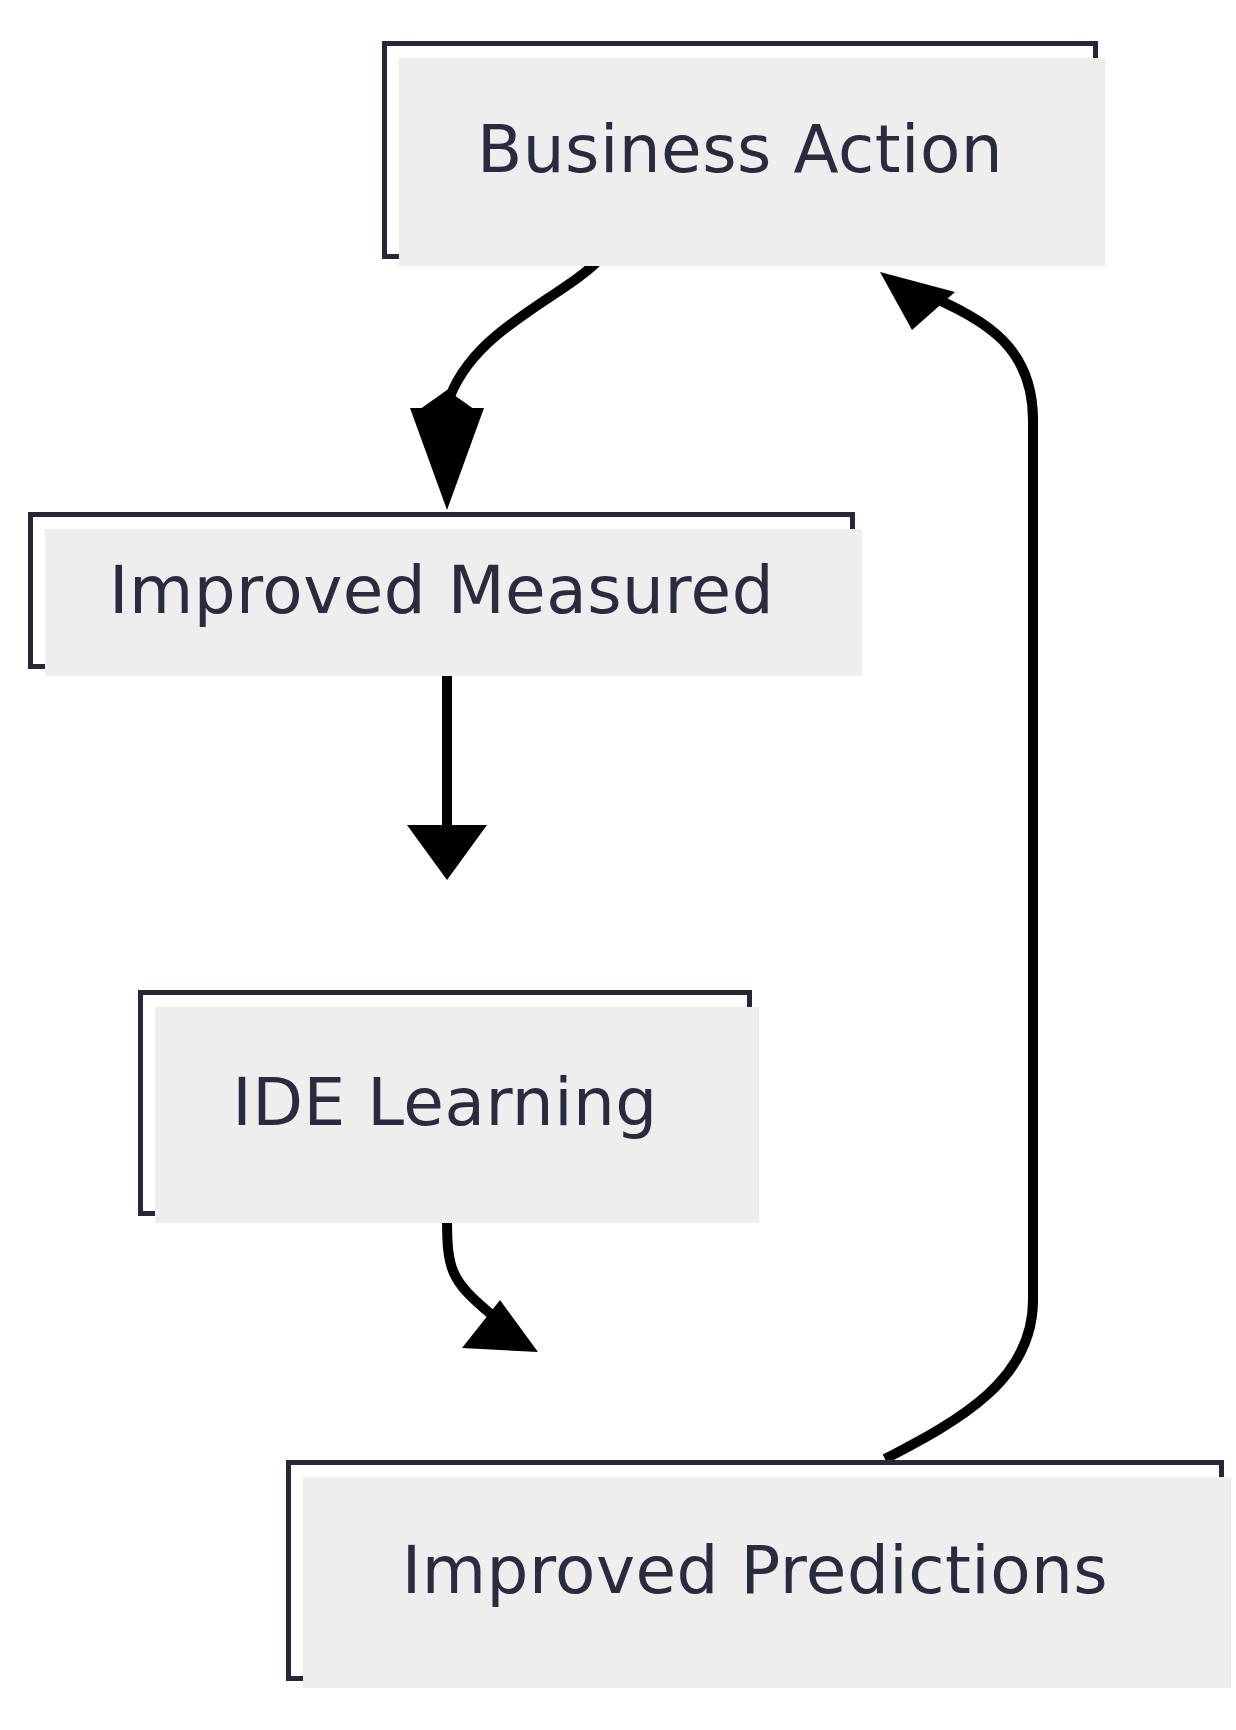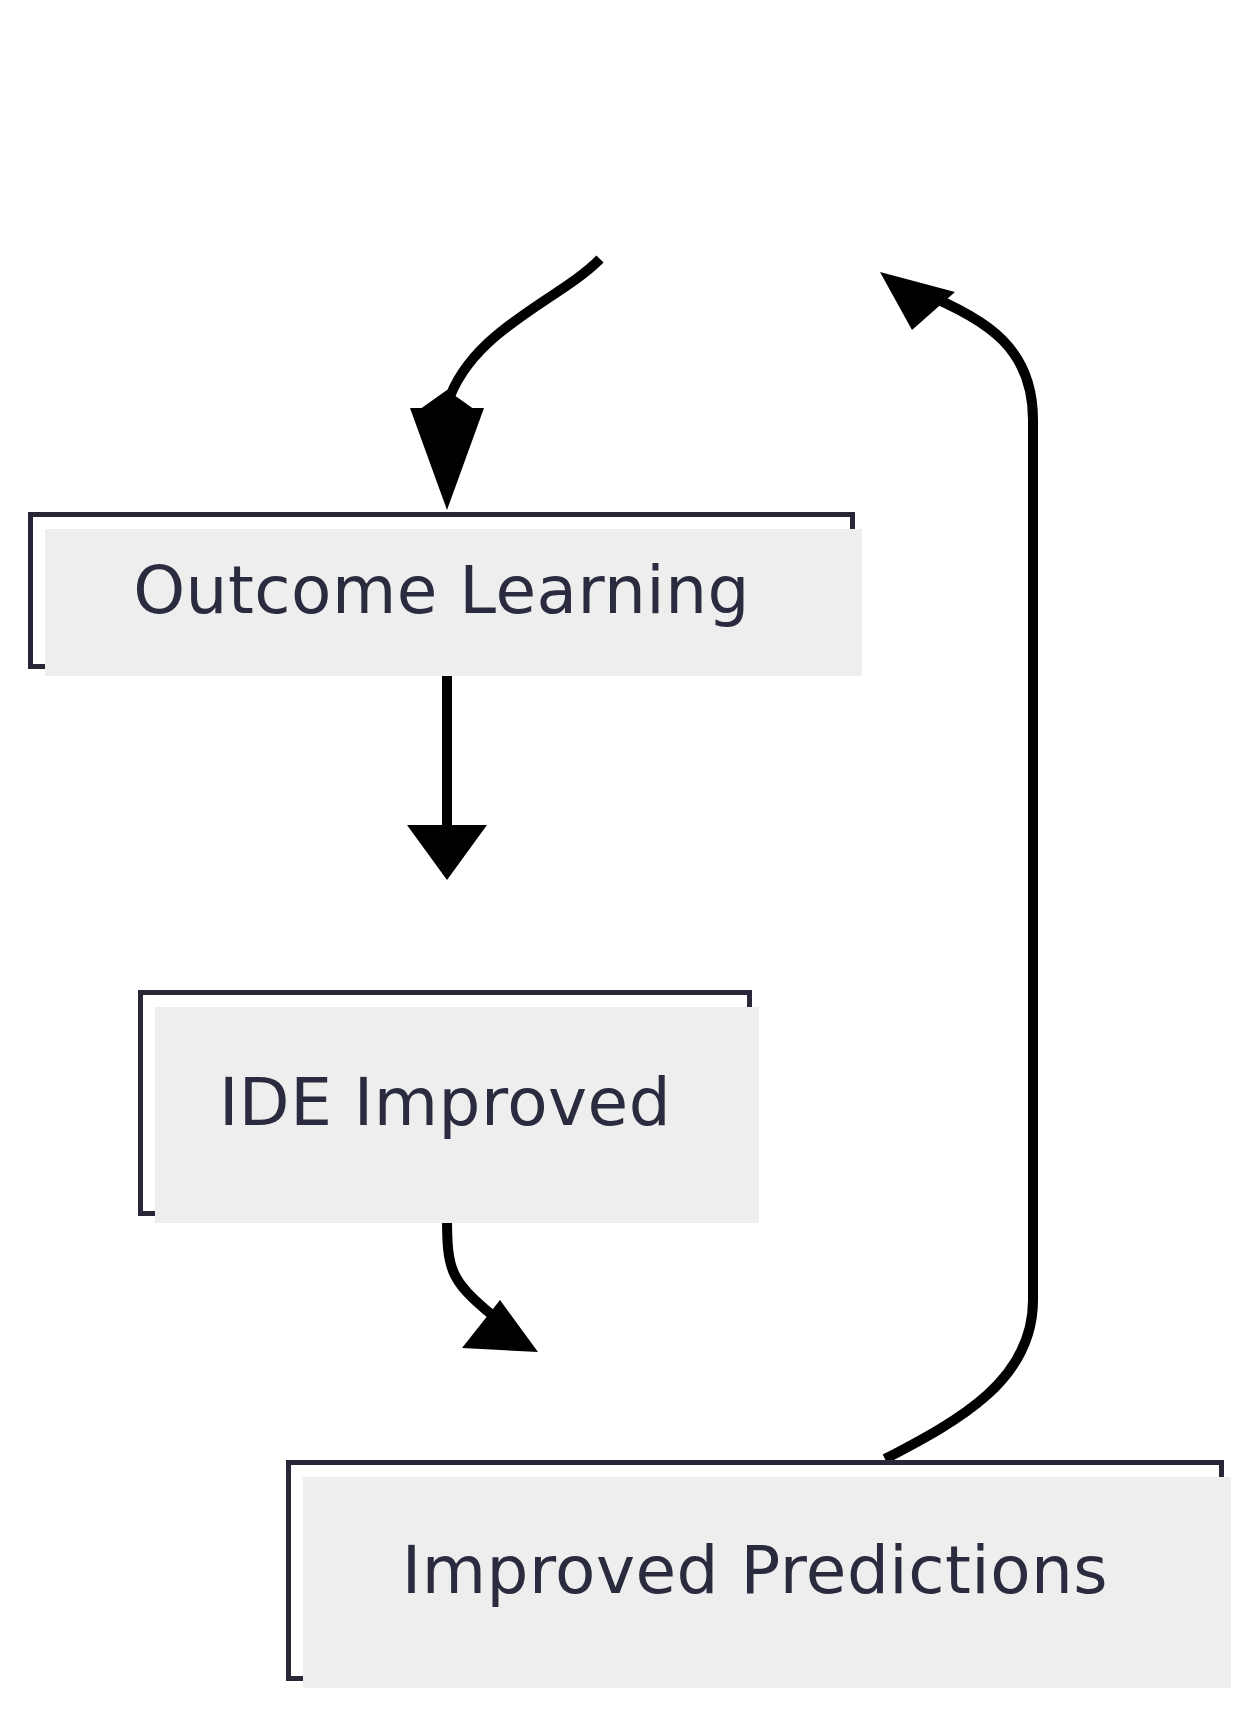--- a/index.html
+++ b/index.html
@@ -92,26 +92,29 @@
       <path d="M 538 1352 L 500 1300 L 462 1348 Z" fill="#000000"></path>
     </g>
 
     <g>
       <path d="M 885 1459 C 960 1420 1033 1380 1033 1300
                L 1033 420 C 1033 350 990 320 920 292" fill="none" stroke="#000000" stroke-width="10" stroke-linecap="butt"></path>
       <path d="M 880 272 L 955 292 L 912 330 Z" fill="#000000"></path>
     </g>
   </svg>
 
+  <div class="node" id="node-business-action">
+    <span class="node-label">Business Action</span>
+  </div>
 
   <div class="node" id="node-outcome-measured">
-    <span class="node-label">Outcome Learning</span>
+    <span class="node-label">Improved Measured</span>
   </div>
 
   <div class="node" id="node-ide-learning">
-    <span class="node-label">IDE Improved</span>
+    <span class="node-label">IDE Learning</span>
   </div>
 
   <div class="node" id="node-improved-predictions">
     <span class="node-label">Improved Predictions</span>
   </div>
 
 </div>
 
 </body></html>

